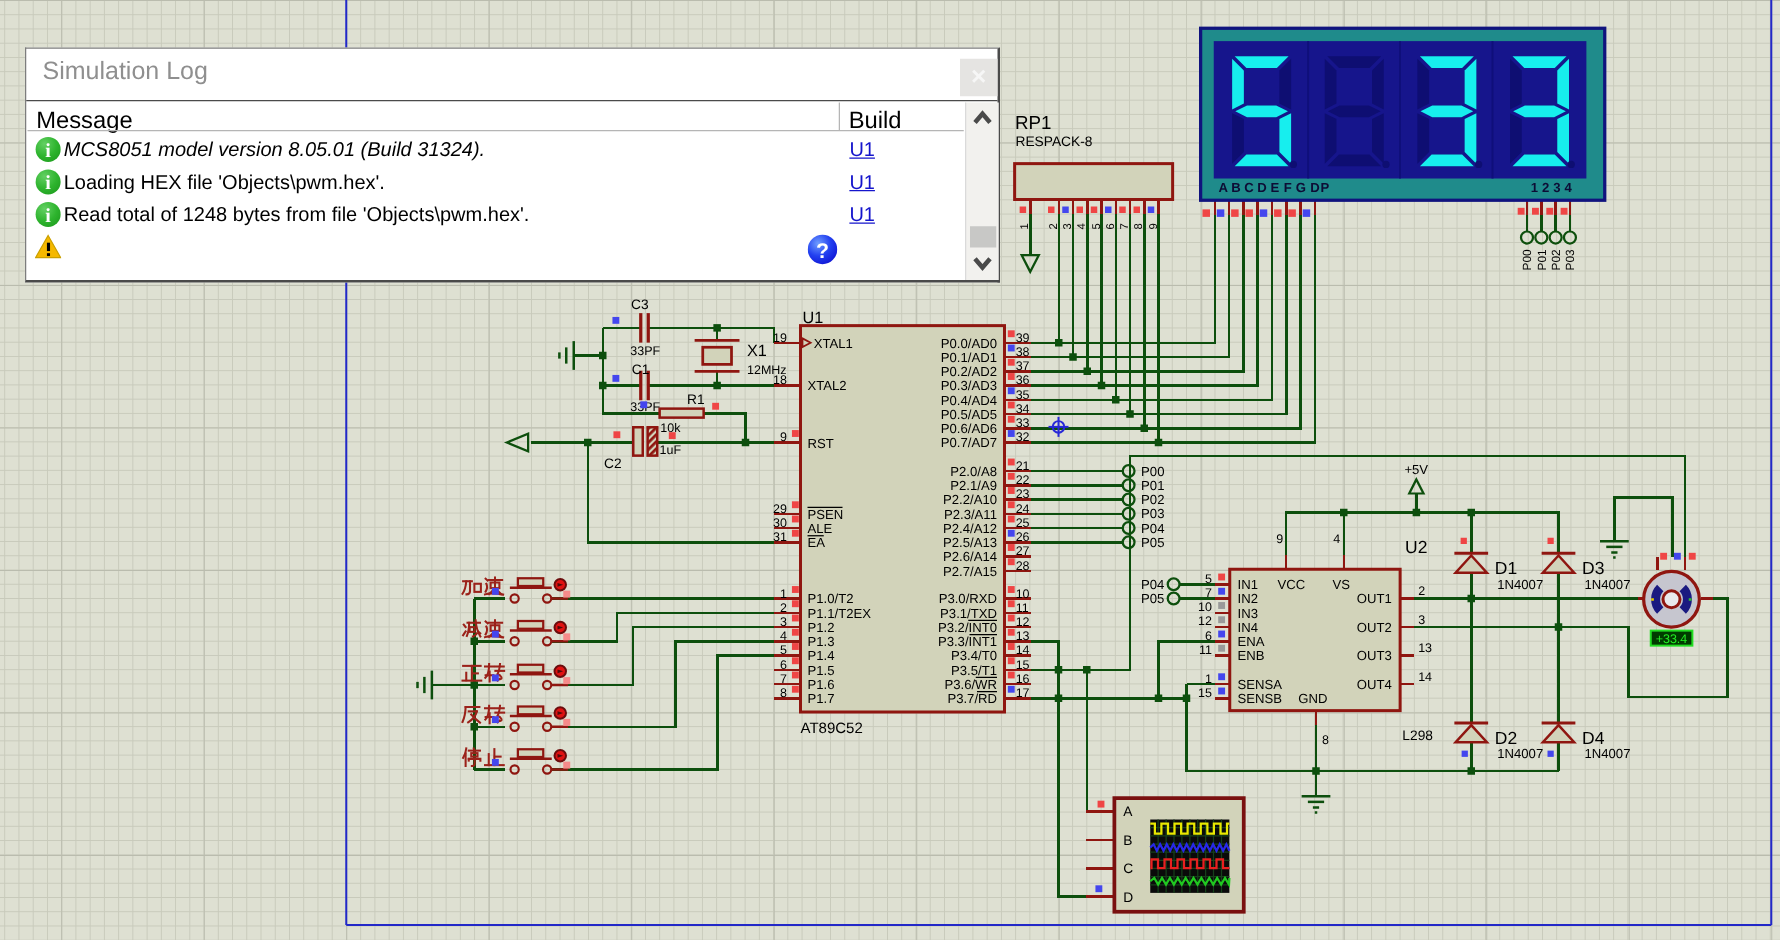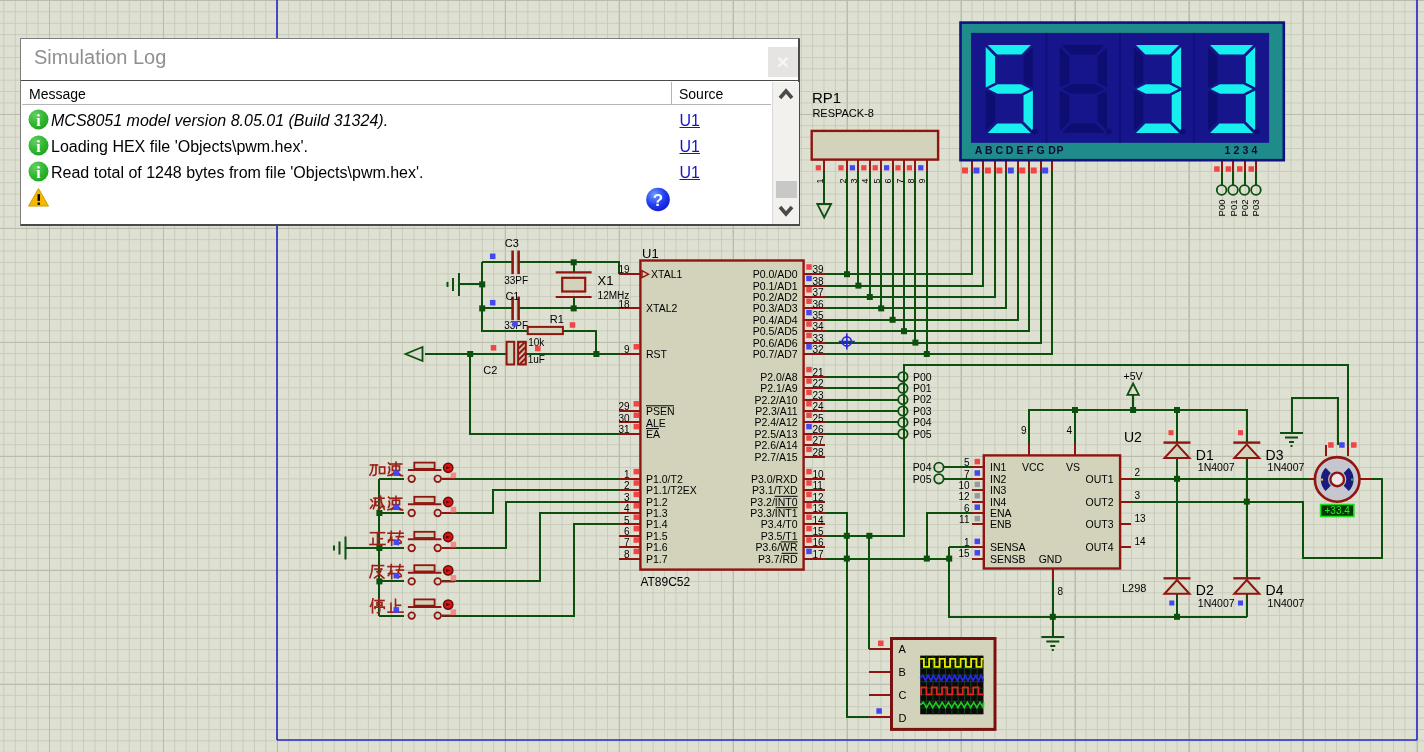--- a/index.html
+++ b/index.html
@@ -8,21 +8,21 @@
 linear-gradient(#babcae 1px,transparent 1px),
 linear-gradient(90deg,#c8cabb 1px,transparent 1px),
 linear-gradient(#c8cabb 1px,transparent 1px);
 background-size:114px 114px,114px 114px,11.4px 11.4px,11.4px 11.4px;
 background-position:49px 0px,0px 0px,3.4px 0px,0px 0px;}
 #schem{position:absolute;left:0;top:0;}
 #dlg{position:absolute;left:20px;top:37.5px;width:777px;height:185px;background:#fff;border:1px solid #7d7d7d;border-right:2px solid #4a4a4a;border-bottom:2px solid #4a4a4a;}
 #ttl{position:absolute;left:13px;top:7px;font-size:20px;color:#8f8f8f;}
 #cls{position:absolute;left:747px;top:8px;width:30px;height:30px;background:#e5e4e2;color:#f6f6f6;font-size:21px;font-weight:bold;text-align:center;line-height:29px;}
 #sep{position:absolute;left:0;top:41.5px;width:777px;height:0;border-top:1.5px solid #4a4a4a;}
-.hdr{position:absolute;top:47px;font-size:14px;color:#000;}
+.hdr{position:absolute;top:47px;font-size:19px;color:#000;}
 #colline{position:absolute;left:650px;top:43px;width:0;height:22px;border-left:1px solid #b5b5b5;}
 #hline{position:absolute;left:1px;top:65.5px;width:749px;height:0;border-top:1px solid #b5b5b5;}
 .row{position:absolute;left:30px;font-size:16px;color:#000;white-space:nowrap;}
 .lnk{color:#1515cc;text-decoration:underline;}
 .icn{position:absolute;left:7px;width:21px;height:21px;}
 #sb{position:absolute;left:750.5px;top:43px;width:26.5px;height:142px;background:#f2f1ee;border-left:1px solid #dadada;}
 #thumb{position:absolute;left:3px;top:99px;width:21px;height:17.5px;background:#c8c8c6;}
 .warn{color:#a04d00;}
 </style></head><body>
 <div id="grid"></div>
@@ -739,21 +739,21 @@
 <path d="M920.2 658.9 H923.9 V666.9 H929.1 V658.9 H934.4 V666.9 H939.6 V658.9 H944.9 V666.9 H950.1 V658.9 H955.4 V666.9 H960.6 V658.9 H965.9 V666.9 H971.1 V658.9 H976.4 V666.9 H981.6 V658.9 H983.5" stroke="#e8e800" stroke-width="1.8" fill="none"></path>
 <path d="M920.2 678 L922.9 675.4 L925.5 680.6 L928.1 675.4 L930.8 680.6 L933.4 675.4 L936.1 680.6 L938.7 675.4 L941.4 680.6 L944.0 675.4 L946.7 680.6 L949.3 675.4 L952.0 680.6 L954.6 675.4 L957.3 680.6 L959.9 675.4 L962.6 680.6 L965.2 675.4 L967.9 680.6 L970.5 675.4 L973.2 680.6 L975.8 675.4 L978.5 680.6 L981.1 675.4 L983.5 680.6" stroke="#2828e8" stroke-width="1.8" fill="none"></path>
 <path d="M920.2 694.4 H921.2 V687.4 H926.4 V694.4 H931.6 V687.4 H936.8 V694.4 H942.0 V687.4 H947.2 V694.4 H952.4 V687.4 H957.6 V694.4 H962.8 V687.4 H968.0 V694.4 H973.2 V687.4 H978.4 V694.4 H983.5" stroke="#e82020" stroke-width="1.8" fill="none"></path>
 <path d="M920.2 705 L923.4 702.4 L926.5 707.6 L929.6 702.4 L932.8 707.6 L935.9 702.4 L939.1 707.6 L942.2 702.4 L945.4 707.6 L948.5 702.4 L951.7 707.6 L954.8 702.4 L958.0 707.6 L961.1 702.4 L964.3 707.6 L967.4 702.4 L970.6 707.6 L973.7 702.4 L976.9 707.6 L980.0 702.4 L983.2 707.6 L983.5 702.4" stroke="#20c820" stroke-width="1.8" fill="none"></path>
 </svg>
 <div id="dlg">
 <div id="ttl">Simulation Log</div>
 <div id="cls">×</div>
 <div id="sep"></div>
 <div class="hdr" style="left:8px;">Message</div>
-<div class="hdr" style="left:658px;">Source</div>
+<div class="hdr" style="left:658px;">Build</div>
 <div id="colline"></div>
 <div id="hline"></div>
 <svg class="icn" style="top:70px;" viewBox="0 0 21 21">
       <circle cx="10.5" cy="10.5" r="10" fill="url(#ig)"></circle>
       <text x="10.5" y="16.5" font-size="16" font-weight="bold" font-family="Liberation Serif,serif" fill="#fff" text-anchor="middle">i</text>
     </svg>
 <svg class="icn" style="top:96px;" viewBox="0 0 21 21">
       <circle cx="10.5" cy="10.5" r="10" fill="url(#ig)"></circle>
       <text x="10.5" y="16.5" font-size="16" font-weight="bold" font-family="Liberation Serif,serif" fill="#fff" text-anchor="middle">i</text>
     </svg>

